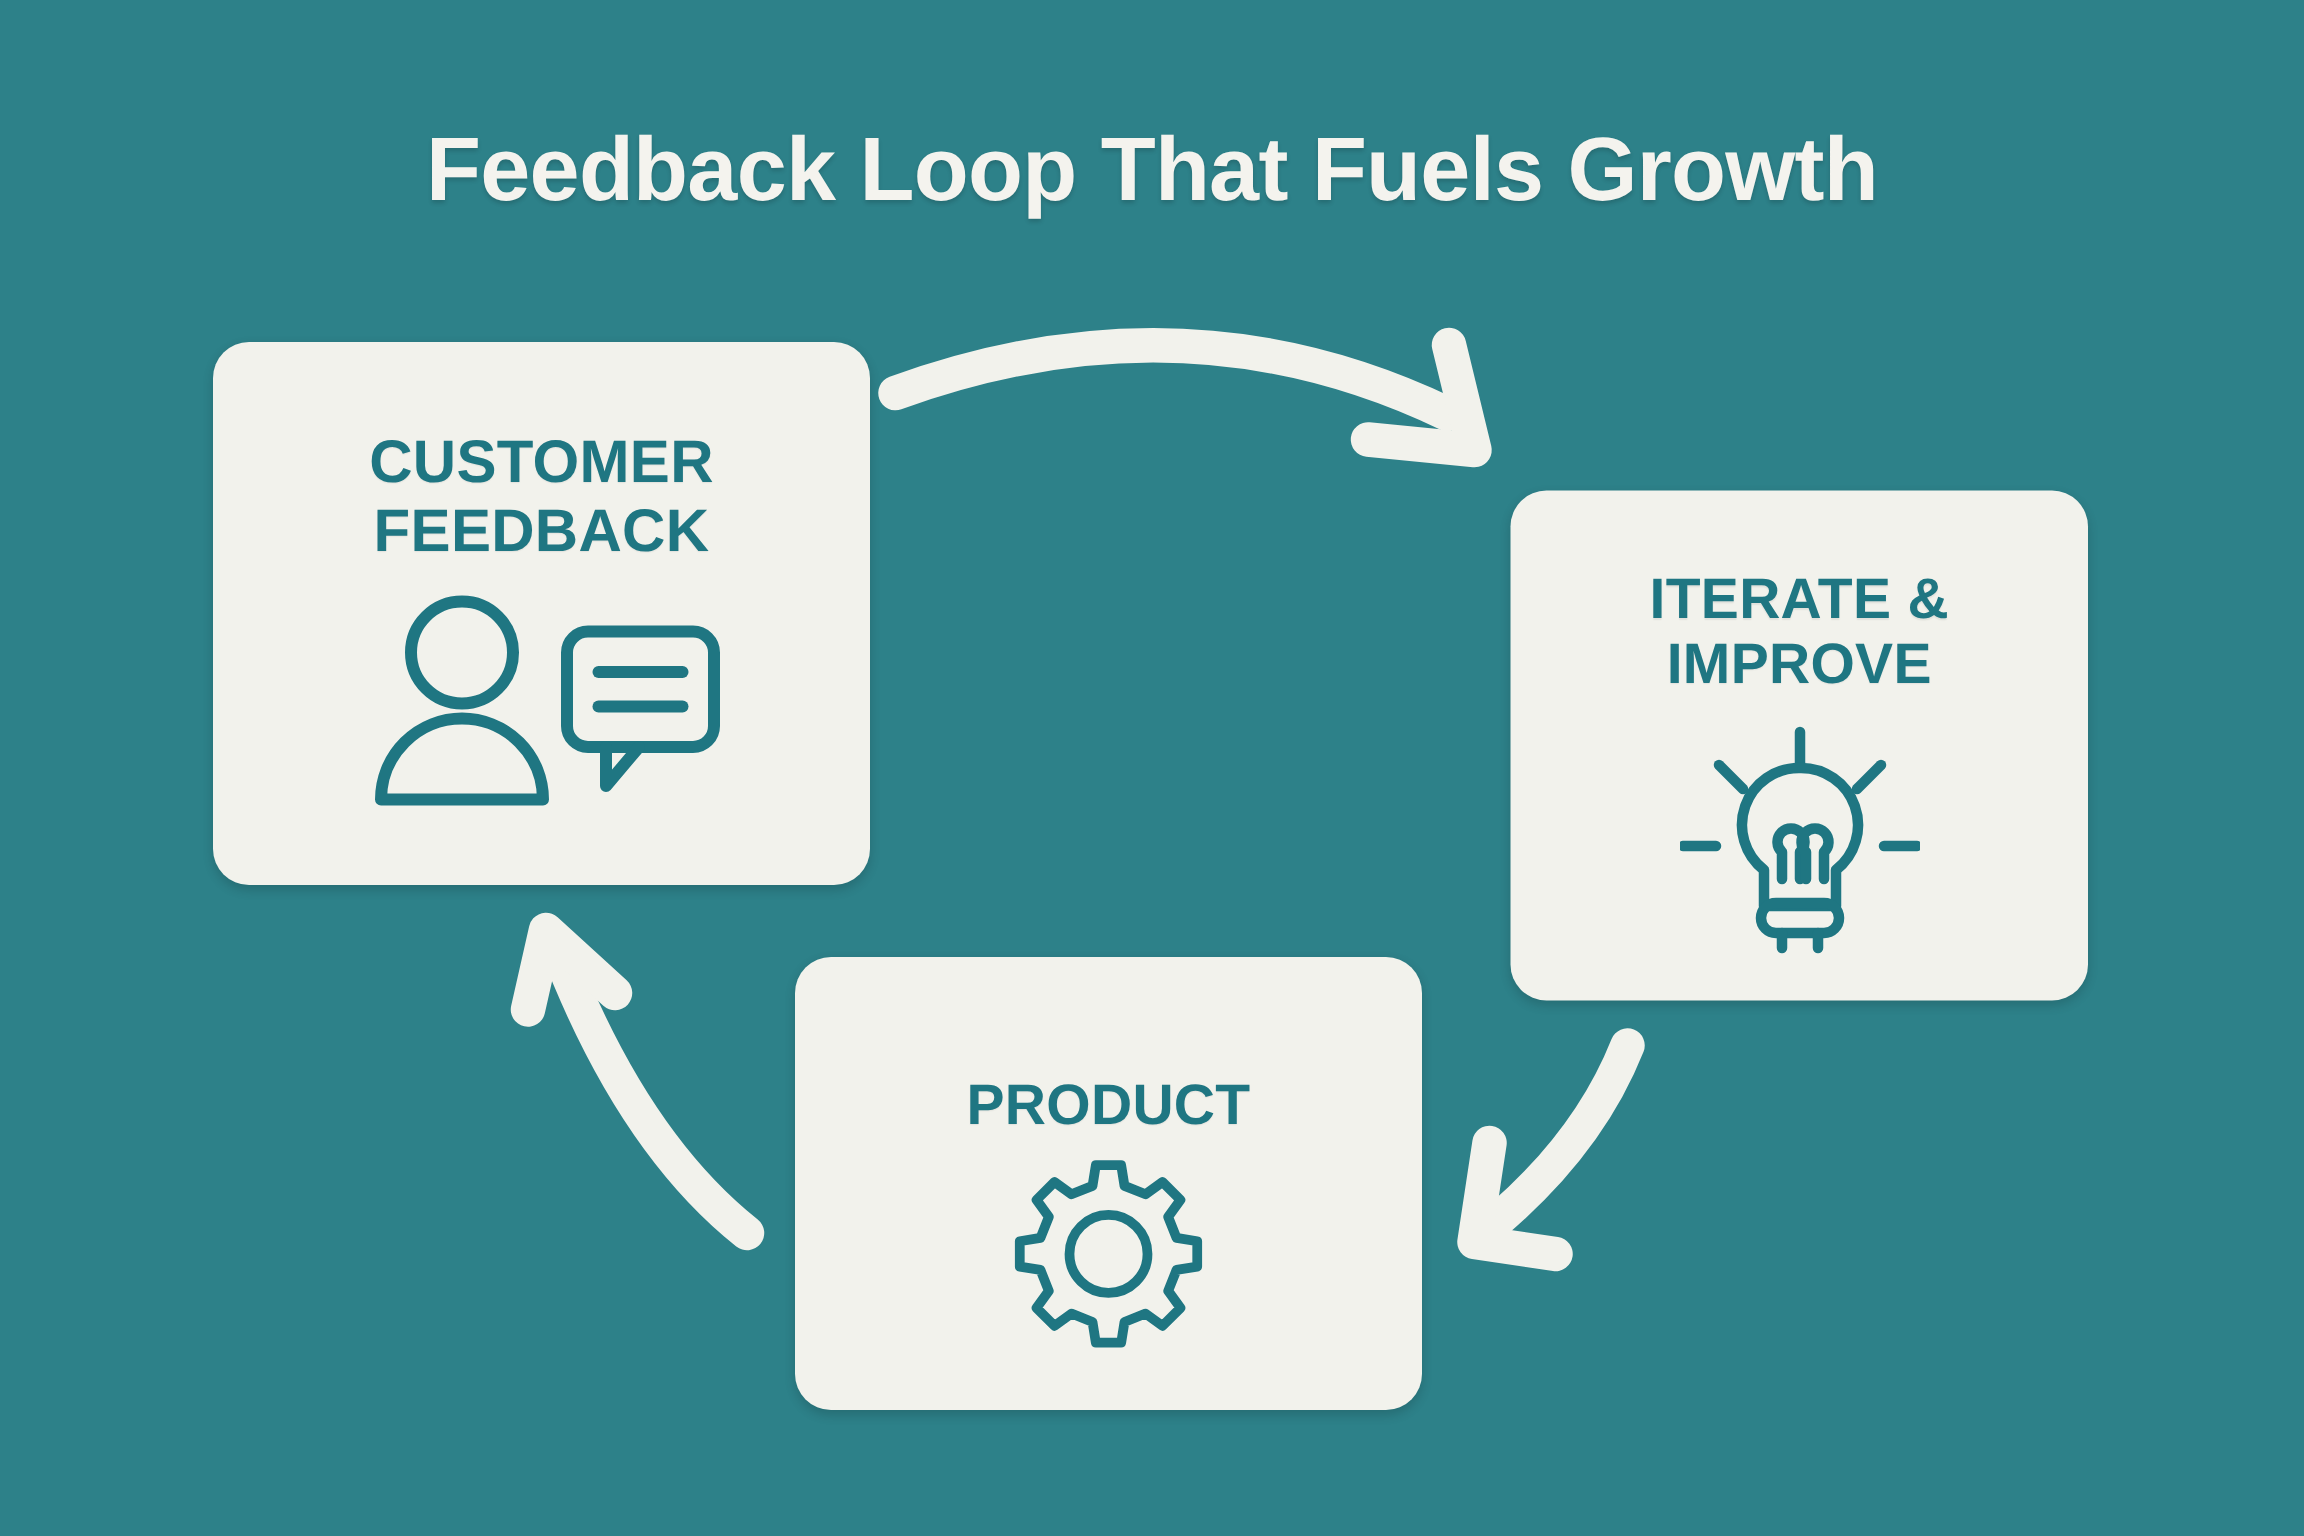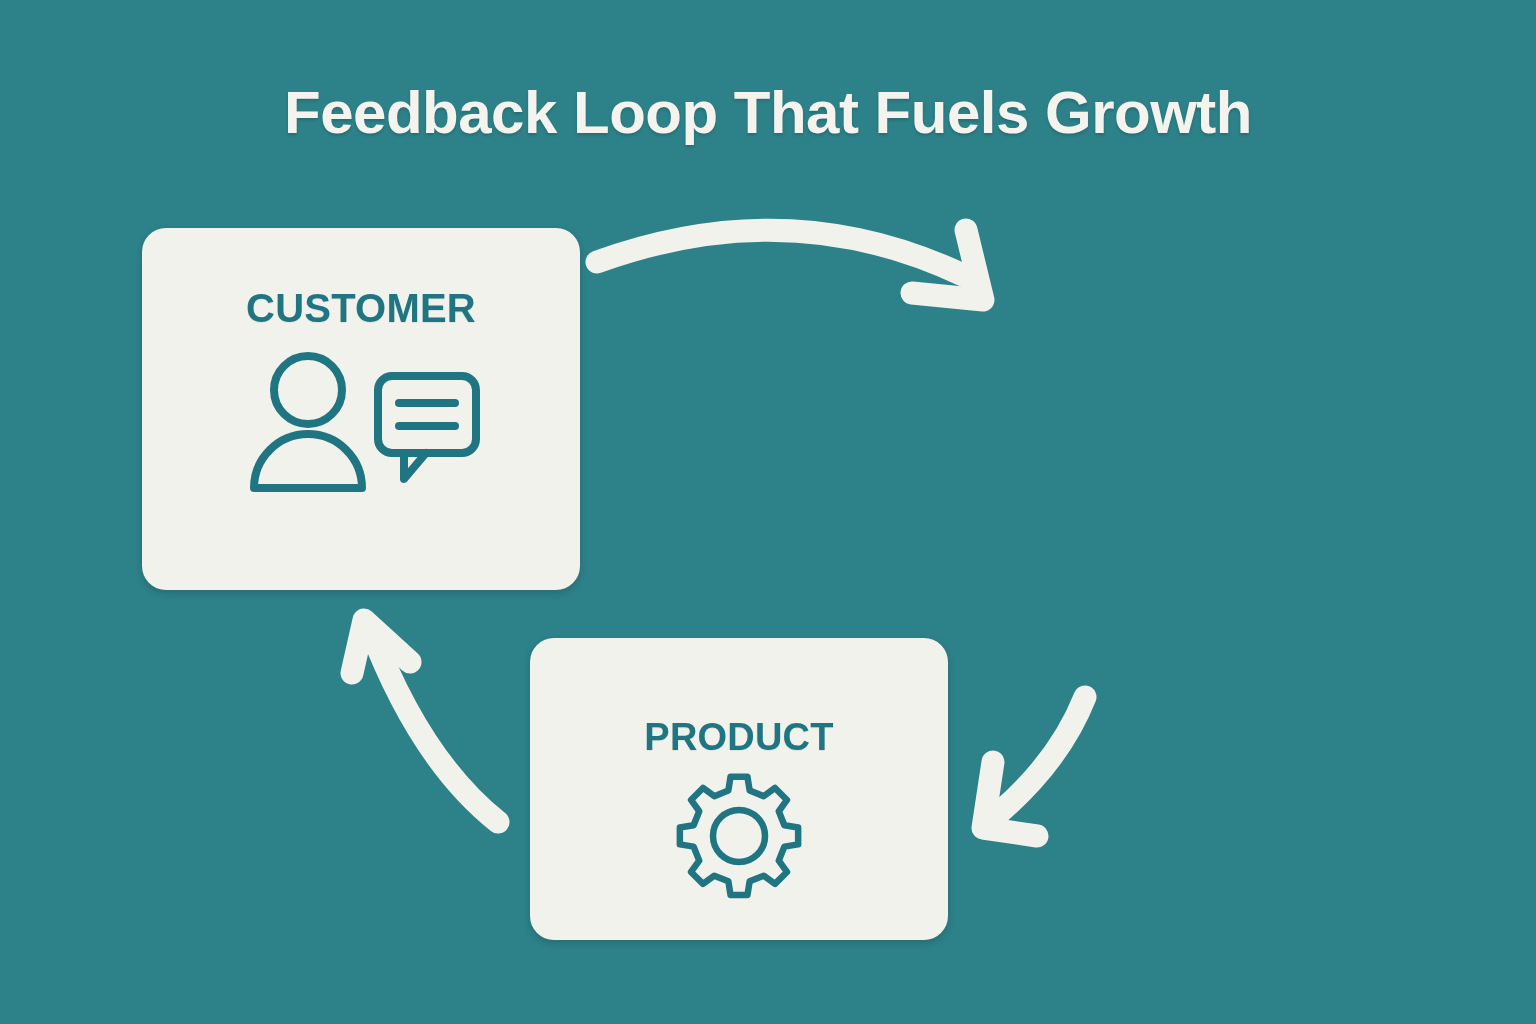--- a/index.html
+++ b/index.html
@@ -106,36 +106,65 @@
 
     <g>
       <path d="M 498 822 Q 420 760 370 628" fill="none" stroke="#f2f2ec" stroke-width="23" stroke-linecap="round"></path>
       <path d="M 410 662 L 364 620 L 352 673" fill="none" stroke="#f2f2ec" stroke-width="23" stroke-linecap="round" stroke-linejoin="round"></path>
     </g>
   </svg>
 
   <div class="card" id="card-customer-feedback">
     <div class="card-label">
       <div>CUSTOMER</div>
+      <div>FEEDBACK</div>
     </div>
     <svg class="card-icon" width="250" height="150" viewBox="0 0 250 150" style="margin-top:16px;">
 
       <circle cx="72" cy="42" r="34" fill="none" stroke="#1f7682" stroke-width="8"></circle>
 
       <path d="M 18 140 A 54 54 0 0 1 126 140 Z" fill="none" stroke="#1f7682" stroke-width="8" stroke-linejoin="round"></path>
 
       <rect x="142" y="28" width="98" height="77" rx="14" ry="14" fill="none" stroke="#1f7682" stroke-width="8"></rect>
 
       <path d="M 168 105 L 168 131 L 190 105" fill="none" stroke="#1f7682" stroke-width="8" stroke-linecap="round" stroke-linejoin="round"></path>
 
       <line x1="163" y1="55" x2="219" y2="55" stroke="#1f7682" stroke-width="8" stroke-linecap="round"></line>
       <line x1="163" y1="78" x2="219" y2="78" stroke="#1f7682" stroke-width="8" stroke-linecap="round"></line>
     </svg>
   </div>
 
+  <div class="card" id="card-iterate-improve">
+    <div class="card-label">
+      <div>ITERATE &amp;</div>
+      <div>IMPROVE</div>
+    </div>
+    <svg class="card-icon" width="160" height="160" viewBox="0 0 160 160" style="margin-top:14px;">
+
+      <line x1="80" y1="8" x2="80" y2="30" stroke="#1f7682" stroke-width="7" stroke-linecap="round"></line>
+      <line x1="26" y1="30" x2="42" y2="46" stroke="#1f7682" stroke-width="7" stroke-linecap="round"></line>
+      <line x1="134" y1="30" x2="118" y2="46" stroke="#1f7682" stroke-width="7" stroke-linecap="round"></line>
+      <line x1="2" y1="84" x2="24" y2="84" stroke="#1f7682" stroke-width="7" stroke-linecap="round"></line>
+      <line x1="136" y1="84" x2="158" y2="84" stroke="#1f7682" stroke-width="7" stroke-linecap="round"></line>
+
+      <path d="M 80 32
+               A 38 38 0 0 1 104 100
+               L 104 124
+               L 56 124
+               L 56 100
+               A 38 38 0 0 1 80 32 Z" fill="none" stroke="#1f7682" stroke-width="7" stroke-linejoin="round"></path>
+
+      <path d="M 80 106 L 80 88 A 9 9 0 1 0 68 88 L 68 106" fill="none" stroke="#1f7682" stroke-width="7" stroke-linecap="round" stroke-linejoin="round"></path>
+      <path d="M 84 106 L 84 88 A 9 9 0 1 1 96 88 L 96 106" fill="none" stroke="#1f7682" stroke-width="7" stroke-linecap="round" stroke-linejoin="round"></path>
+
+      <rect x="54" y="122" width="52" height="20" rx="10" ry="10" fill="none" stroke="#1f7682" stroke-width="7"></rect>
+      <line x1="68" y1="142" x2="68" y2="152" stroke="#1f7682" stroke-width="7" stroke-linecap="round"></line>
+      <line x1="92" y1="142" x2="92" y2="152" stroke="#1f7682" stroke-width="7" stroke-linecap="round"></line>
+    </svg>
+  </div>
 
   <div class="card" id="card-product-development">
     <div class="card-label">
       <div>PRODUCT</div>
     </div>
     <svg class="card-icon" width="130" height="130" viewBox="0 0 100 100" style="margin-top:10px;">
       <g id="gear-shape" fill="none" stroke="#1f7682" stroke-width="5" stroke-linejoin="round">
         <path d="M 43.5 6 L 56.5 6 L 58.2 16.6 L 69.0 20.9 L 77.7 14.6
                  L 86.9 23.8 L 80.6 32.5 L 84.9 43.3 L 95.5 45.0
                  L 95.5 58.0 L 84.9 59.7 L 80.6 70.5 L 86.9 79.2

